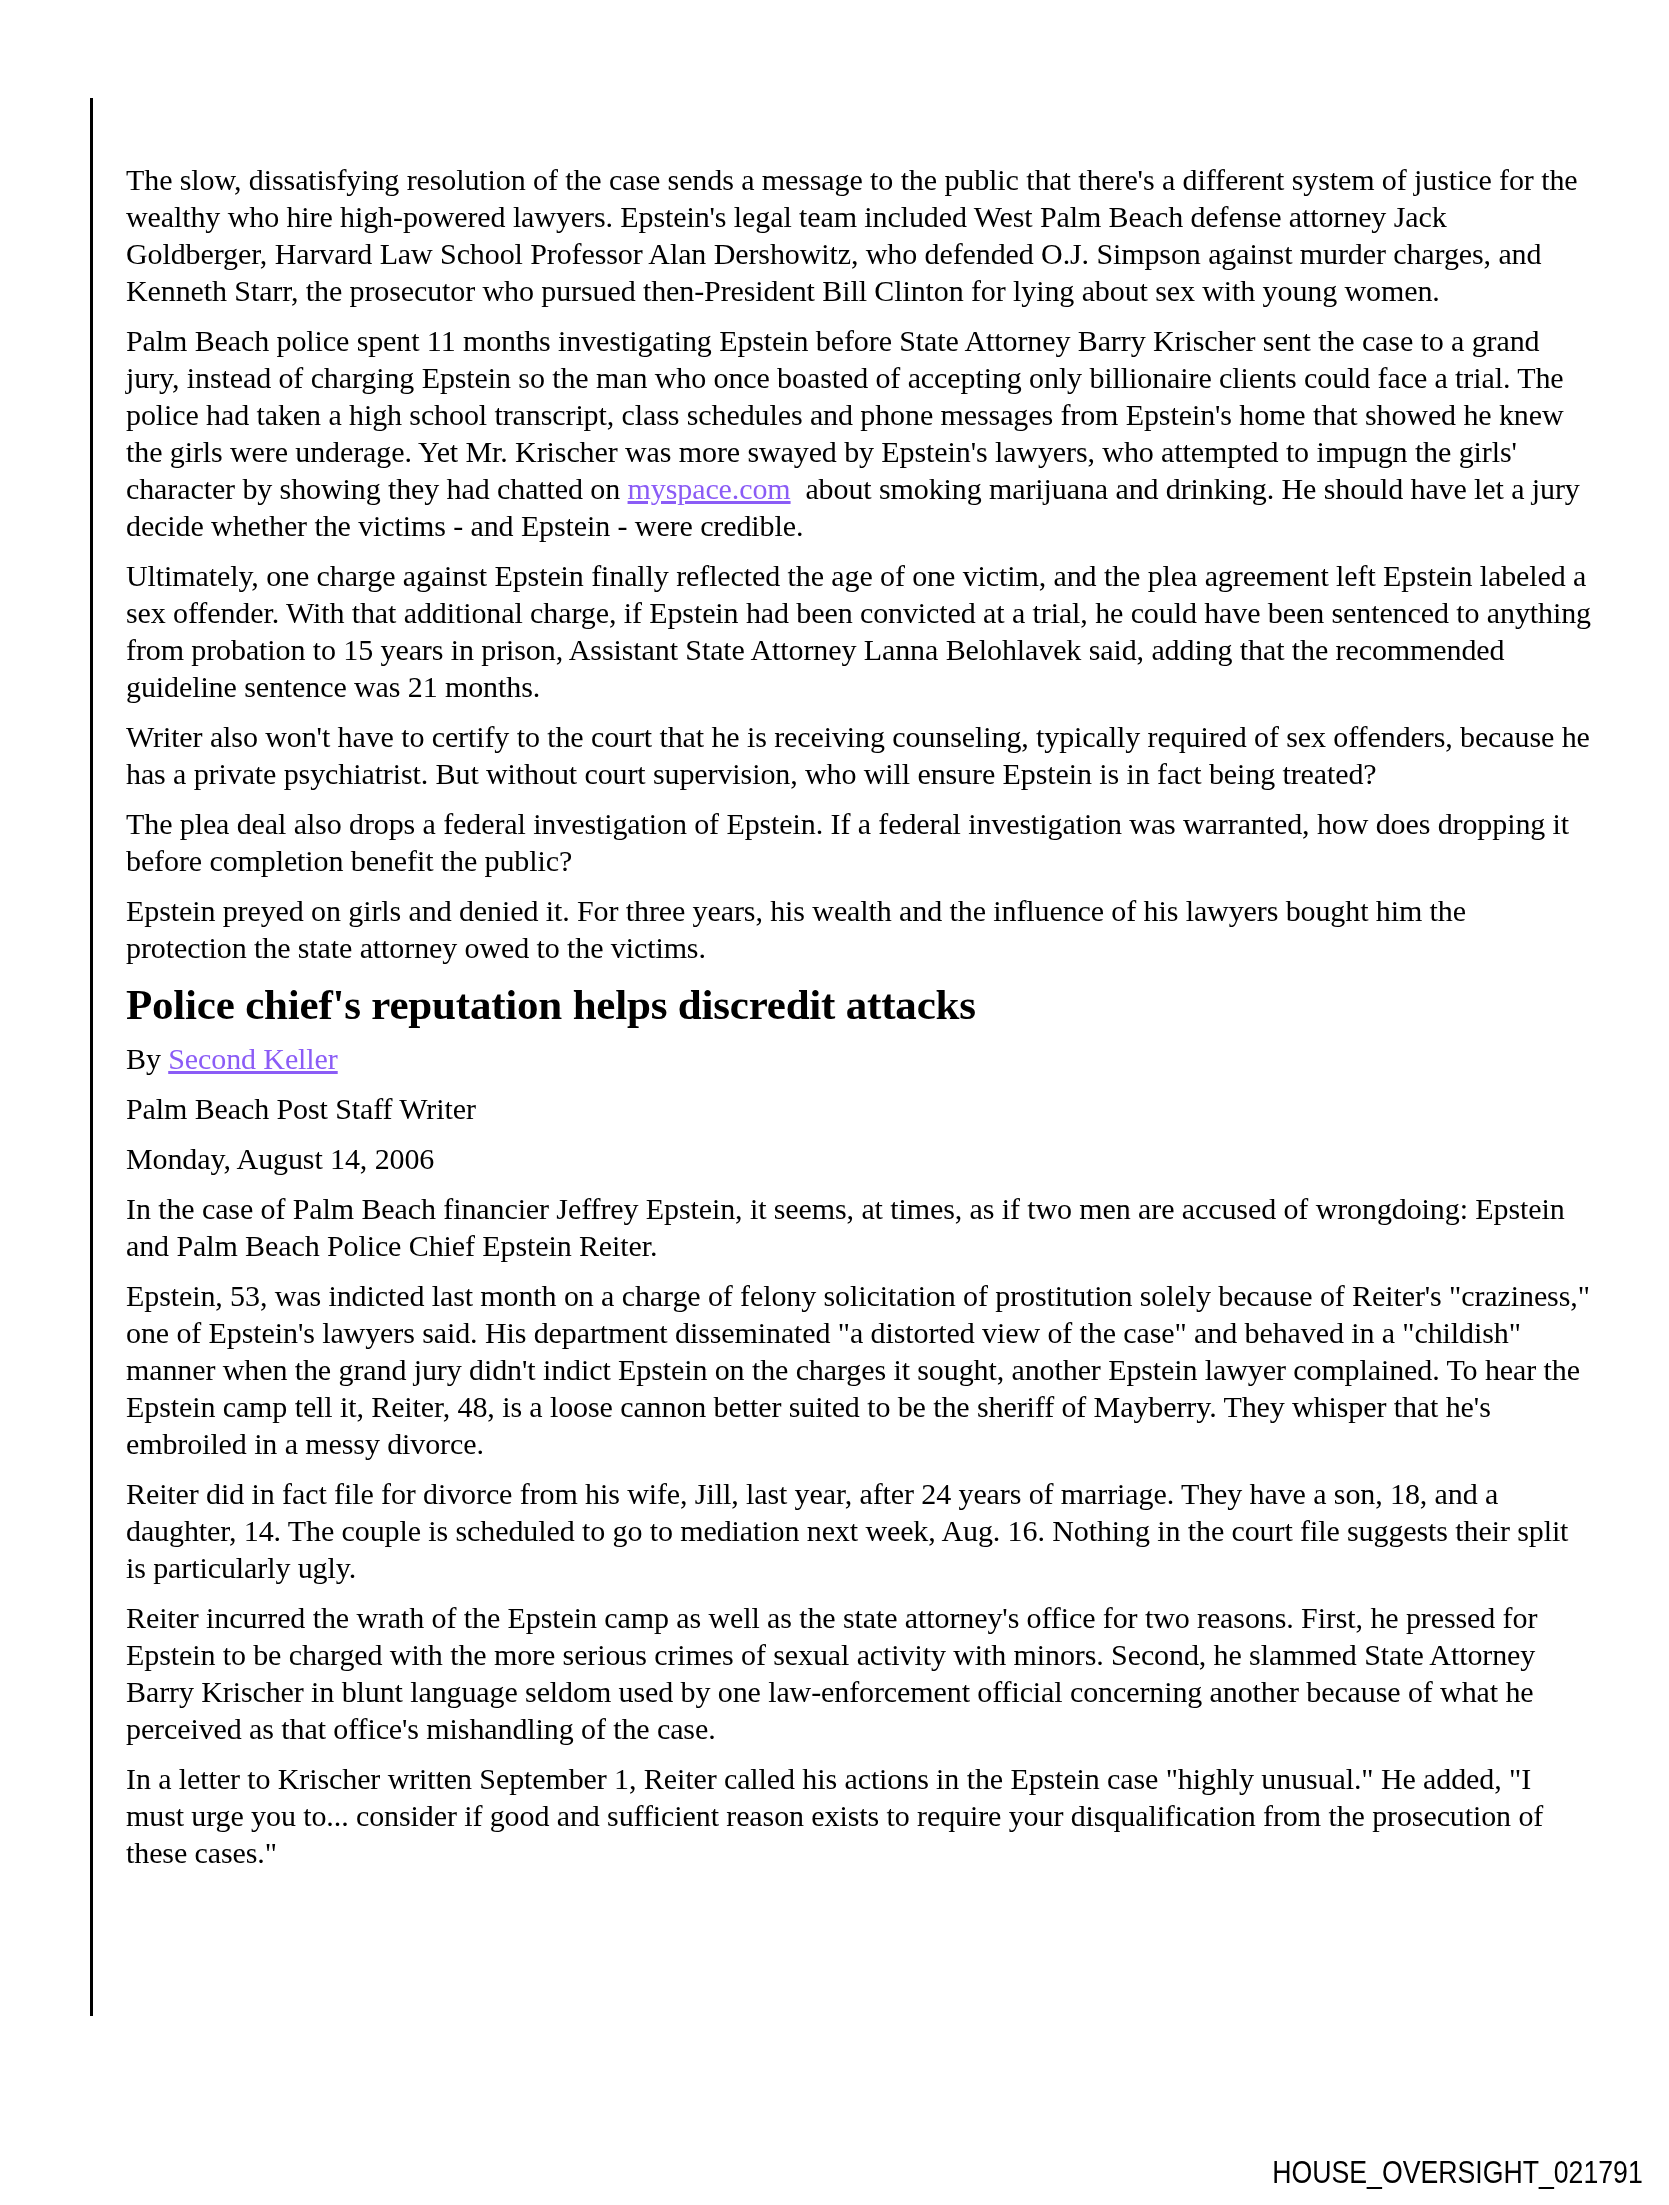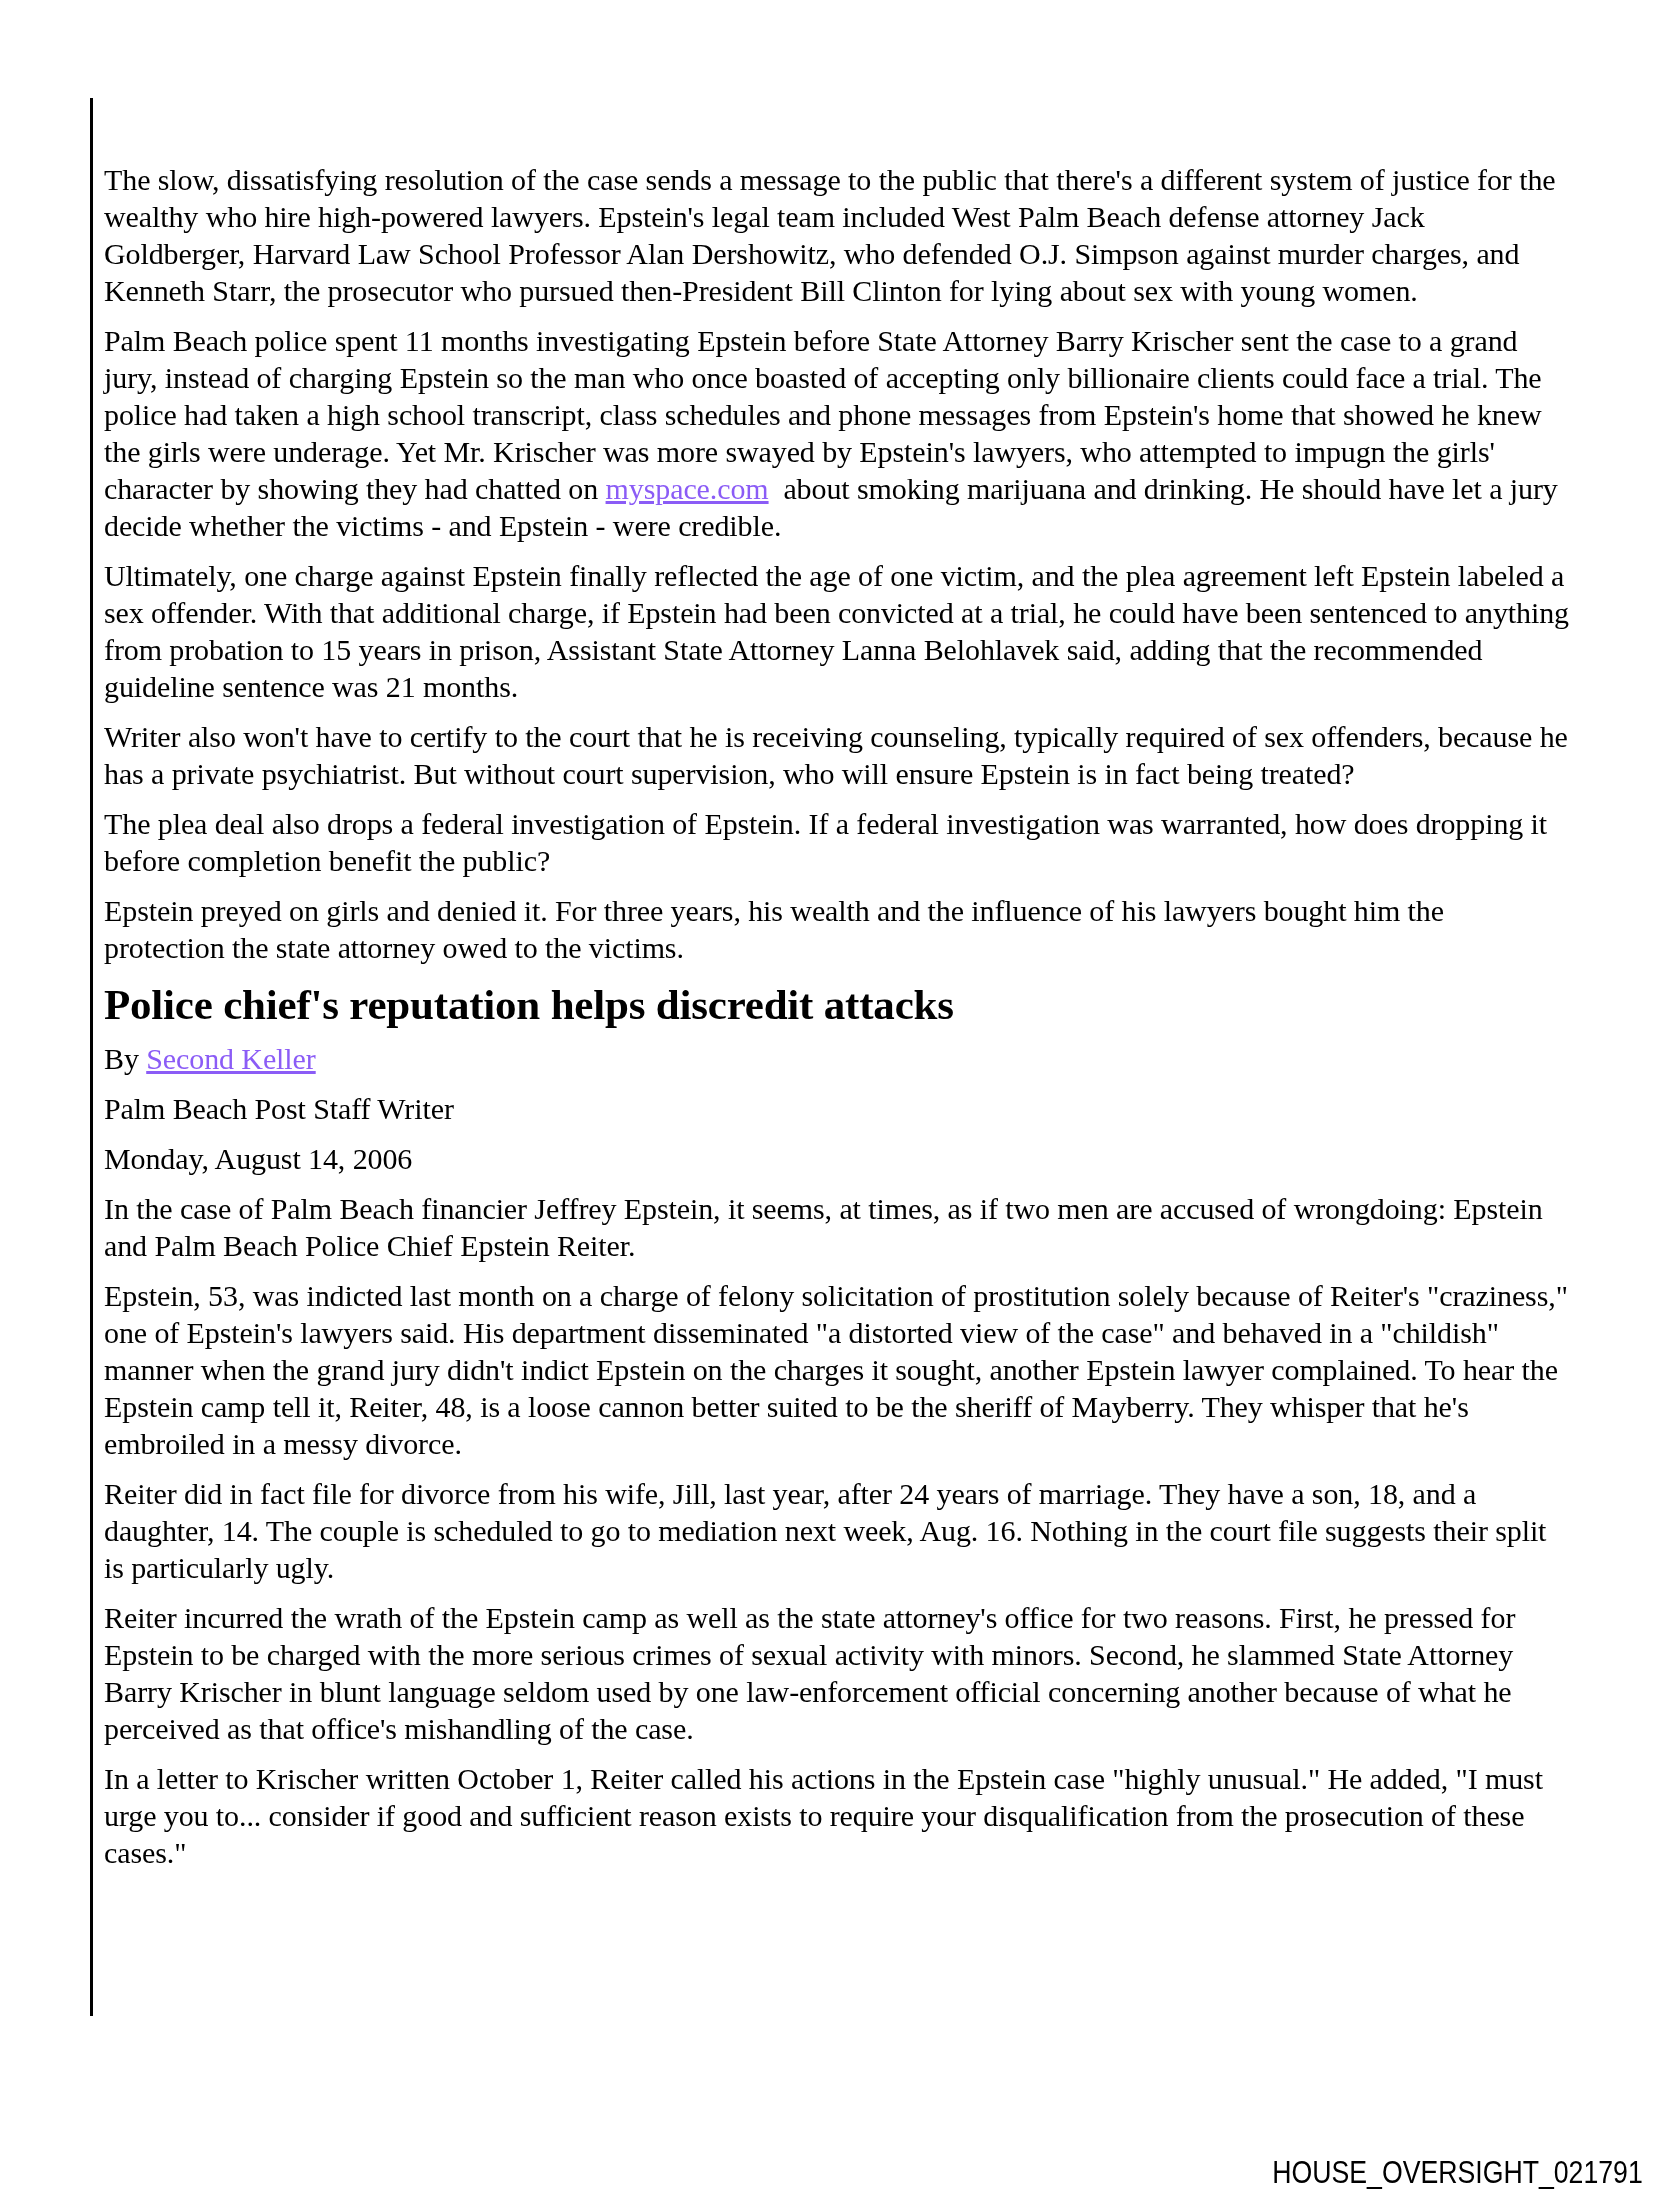--- a/index.html
+++ b/index.html
@@ -1,19 +1,19 @@
 <!DOCTYPE html>
 <html style="font-size:10.5px"><head>
 <meta charset="utf-8">
 <style>
   html, body { margin: 0; padding: 0; background: #ffffff; }
   body { width: 1669px; height: 2205px; position: relative; overflow: hidden;
          font-family: "Liberation Serif", "DejaVu Serif", serif; color: #000; }
   .left-bar { position: absolute; left: 90px; top: 98px; width: 3.3px; height: 1918px; background: #000; }
-  .content { position: absolute; left: 104px; top: 161px; width: 1466px; }
+  .content { position: absolute; left: 126px; top: 161px; width: 1466px; }
   p { margin: 0 0 13px 0; font-size: 30px; line-height: 37px; letter-spacing: -0.1px; }
   h1 { margin: 3.9px 0 9.2px 0; font-size: 43px; line-height: 52px; font-weight: bold; letter-spacing: -0.2px; }
   a { color: #8b5cf6; text-decoration: underline; }
   .footer { position: absolute; right: 26px; top: 2154px; font-family: "Liberation Sans", "DejaVu Sans", sans-serif;
             font-size: 31px; line-height: 37px; transform: scaleX(0.86); transform-origin: right center; }
 </style>
 </head>
 <body>
 
 <div class="left-bar"></div>
@@ -30,18 +30,18 @@
 
   <article>
     <h1>Police chief's reputation helps discredit attacks</h1>
     <p><span style="white-space:pre">By </span><a href="#">Second Keller</a></p>
     <p>Palm Beach Post Staff Writer</p>
     <p>Monday, August 14, 2006</p>
     <p>In the case of Palm Beach financier Jeffrey Epstein, it seems, at times, as if two men are accused of wrongdoing: Epstein and Palm Beach Police Chief Epstein Reiter.</p>
     <p>Epstein, 53, was indicted last month on a charge of felony solicitation of prostitution solely because of Reiter's "craziness," one of Epstein's lawyers said. His department disseminated "a distorted view of the case" and behaved in a "childish" manner when the grand jury didn't indict Epstein on the charges it sought, another Epstein lawyer complained. To hear the Epstein camp tell it, Reiter, 48, is a loose cannon better suited to be the sheriff of Mayberry. They whisper that he's embroiled in a messy divorce.</p>
     <p>Reiter did in fact file for divorce from his wife, Jill, last year, after 24 years of marriage. They have a son, 18, and a daughter, 14. The couple is scheduled to go to mediation next week, Aug. 16. Nothing in the court file suggests their split is particularly ugly.</p>
     <p>Reiter incurred the wrath of the Epstein camp as well as the state attorney's office for two reasons. First, he pressed for Epstein to be charged with the more serious crimes of sexual activity with minors. Second, he slammed State Attorney Barry Krischer in blunt language seldom used by one law-enforcement official concerning another because of what he perceived as that office's mishandling of the case.</p>
-    <p>In a letter to Krischer written October 1, Reiter called his actions in the Epstein case "highly unusual." He added, "I must urge you to... consider if good and sufficient reason exists to require your disqualification from the prosecution of these cases."</p>
+    <p>In a letter to Krischer written September 1, Reiter called his actions in the Epstein case "highly unusual." He added, "I must urge you to... consider if good and sufficient reason exists to require your disqualification from the prosecution of these cases."</p>
   </article>
 </div>
 
 <div class="footer">HOUSE_OVERSIGHT_021791</div>
 
 
 </body></html>

